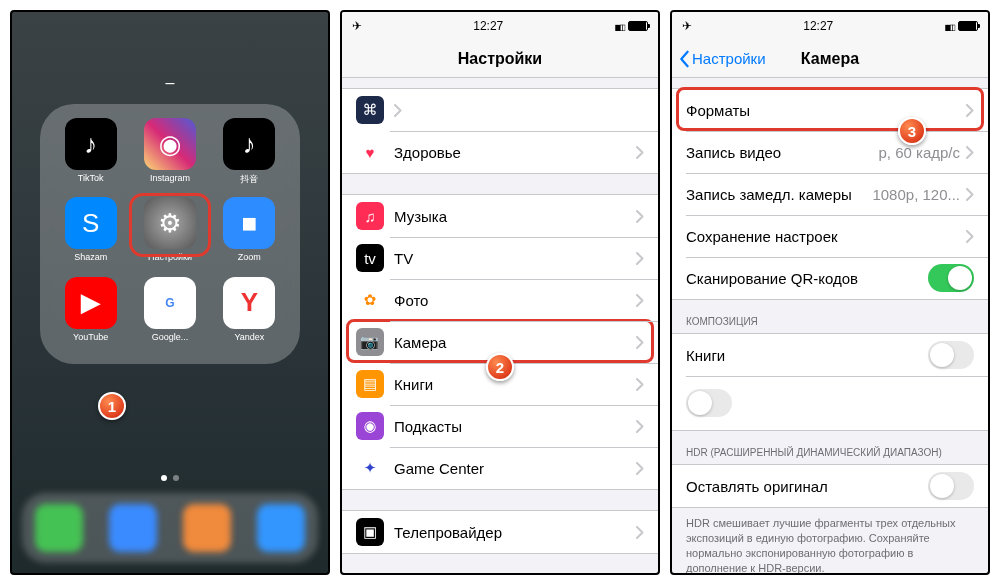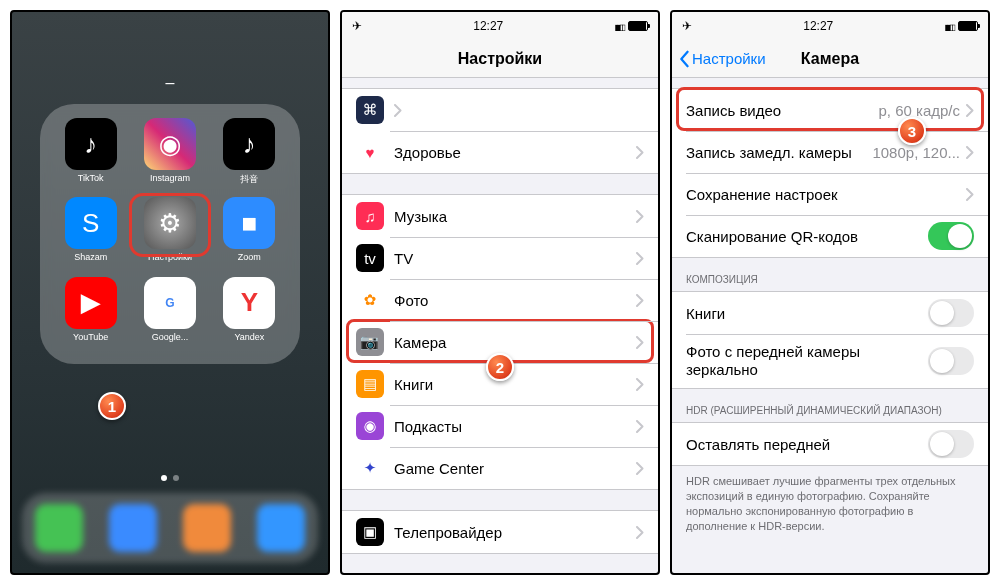--- a/index.html
+++ b/index.html
@@ -256,20 +256,28 @@
           </svg>
       <span>Настройки</span>
     </div>
     <div class="ttl">Камера</div>
   </div>
   <div class="scroll" id="s3body" style="position:relative">
     <div class="hl2" id="hl3" style="left: 4px; top: 9px; width: 308px; height: 44px;"></div>
     <div class="badge" id="badge3" style="left: 226px; top: 39px;">3</div>
   <div class="grp first">
           <div class="row noicon">
+            <div class="rlbl">Форматы</div>
+            <span class="chv">
+              <svg viewBox="0 0 8 13">
+                <path d="M1 1 L6.5 6.5 L1 12" stroke="#c7c7cc" stroke-width="2" fill="none" stroke-linecap="round" stroke-linejoin="round"></path>
+              </svg>
+            </span>
+          </div>
+          <div class="row noicon">
             <div class="rlbl">Запись видео</div>
             <div class="rval">р, 60 кадр/с</div>
             <span class="chv">
               <svg viewBox="0 0 8 13">
                 <path d="M1 1 L6.5 6.5 L1 12" stroke="#c7c7cc" stroke-width="2" fill="none" stroke-linecap="round" stroke-linejoin="round"></path>
               </svg>
             </span>
           </div>
           <div class="row noicon">
             <div class="rlbl">Запись замедл. камеры</div>
@@ -297,30 +305,29 @@
         </div>
         <div class="sect">КОМПОЗИЦИЯ</div>
         <div class="grp" style="margin-top: 0px;">
           <div class="row noicon">
             <div class="rlbl">Книги</div>
             <div class="tgl">
               <i></i>
             </div>
           </div>
           <div class="row noicon" style="height: 54px;">
-            <div class="rlbl" style="font-size: 15px; line-height: 1.2;">Фото с передней камеры зеркально</div>
             <div class="tgl">
               <i></i>
             </div>
           </div>
         </div>
         <div class="sect">HDR (РАСШИРЕННЫЙ ДИНАМИЧЕСКИЙ ДИАПАЗОН)</div>
         <div class="grp" style="margin-top: 0px;">
           <div class="row noicon">
-            <div class="rlbl">Оставлять передней</div>
+            <div class="rlbl">Оставлять оригинал</div>
             <div class="tgl">
               <i></i>
             </div>
           </div>
         </div>
         <div class="foot">HDR смешивает лучшие фрагменты трех отдельных экспозиций в единую фотографию. Сохраняйте нормально экспонированную фотографию в дополнение к HDR-версии.</div>
       </div>
 </div>
 
 </div>

